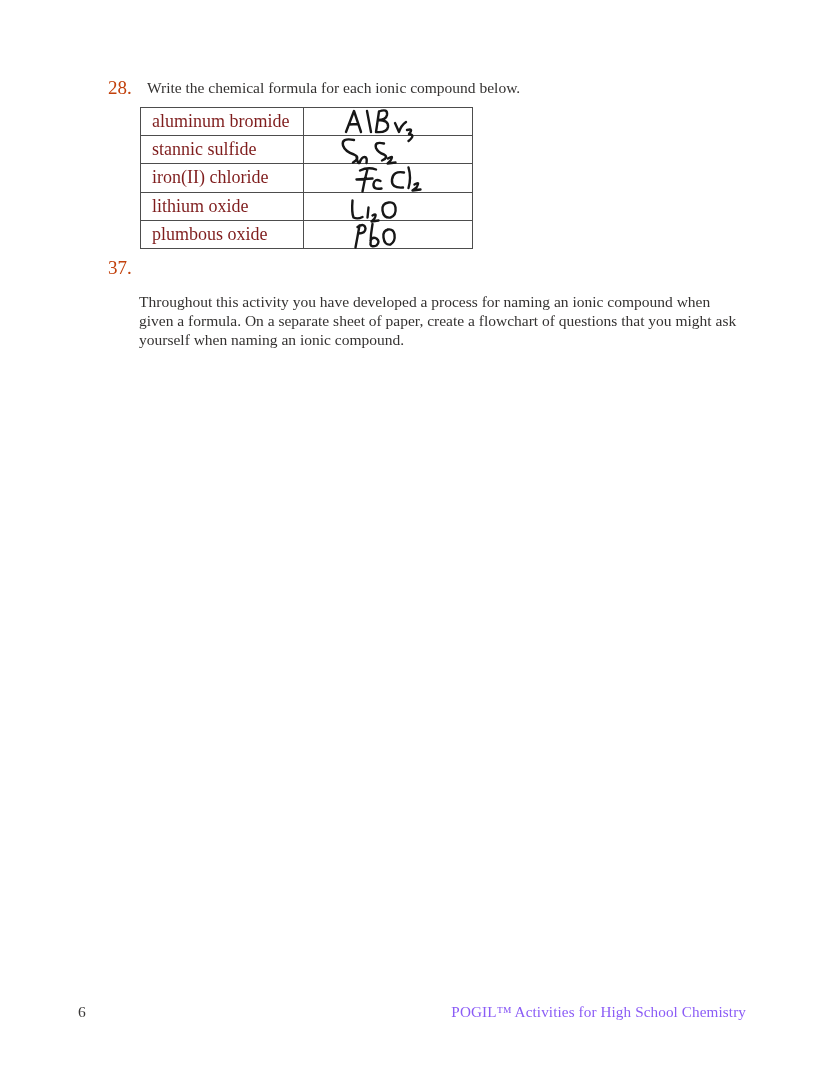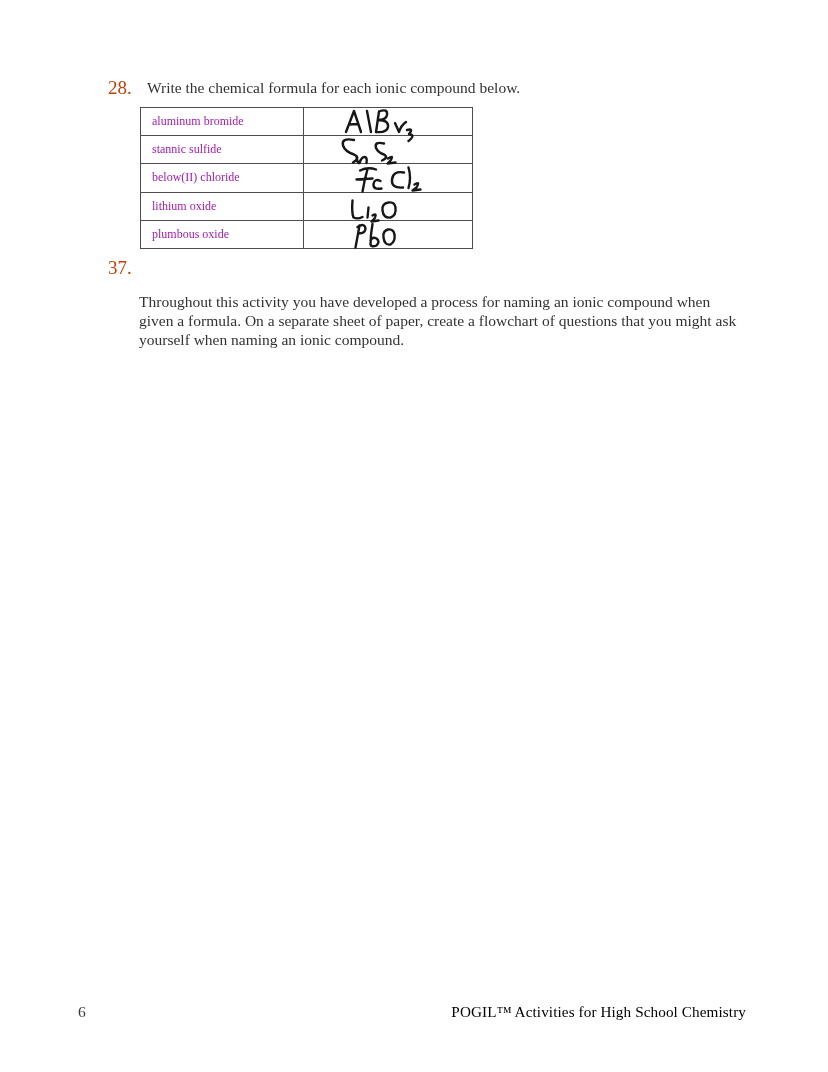--- a/index.html
+++ b/index.html
@@ -39,24 +39,24 @@
   .frow {
     display: flex;
     height: 27.2px;
     border-bottom: 1px solid #4d4d4d;
   }
   .frow:last-child { border-bottom: none; }
   .fcell-label {
     width: 151px;
     border-right: 1px solid #4d4d4d;
     padding-left: 11px;
-    font-size: 12px;
+    font-size: 18px;
     display: flex;
     align-items: center;
-    color: #a21caf;
+    color: #7f1d1d;
     white-space: nowrap;
   }
   .fcell-formula {
     flex: 1;
     position: relative;
   }
   svg.ink {
     position: absolute;
     left: 0;
     top: 0;
@@ -88,21 +88,21 @@
     top: 1003px;
     font-size: 15.5px;
     color: #3a3837;
   }
   .footer-title {
     position: absolute;
     right: 82px;
     top: 1003px;
     font-size: 15.2px;
     letter-spacing: 0.1px;
-    color: #000000;
+    color: #8b5cf6;
   }
 </style>
 </head>
 <body>
 
 <div class="page">
 
   <div class="q-num" style="left:108px; top:78px;">28.</div>
   <div class="q-text" style="left:147px; top:78px; width:560px;">Write the chemical formula for each ionic compound below.</div>
 
@@ -122,21 +122,21 @@
       <div class="fcell-label">stannic sulfide</div>
       <div class="fcell-formula">
         <svg class="ink" viewBox="0 0 179 28">
           <path d="M50,4 Q37,1.5 39,9.5 Q41,15.5 50,18.5 Q57,21.5 49,26.5 M52.5,20.5 Q53.5,28 55.5,27 Q57.5,21 60.5,21 Q63.5,21 62.5,27 M80,7.5 Q70,5 72,12 Q74,16.5 80,18.5 Q85,21.5 78,24.5 M84,22.5 Q90.5,18.5 86.5,24.5 L83.5,27.5 L91.5,26.5"></path>
         </svg>
         <span class="sr">SnS₂</span>
       </div>
     </div>
 
     <div class="frow">
-      <div class="fcell-label">below(II) chloride</div>
+      <div class="fcell-label">iron(II) chloride</div>
       <div class="fcell-formula">
         <svg class="ink" viewBox="0 0 179 28">
           <path d="M56,6.5 Q64,2.5 72,5.5 M63.5,5 Q60.5,16 58.5,27.5 M52.5,15.5 L68.5,14.5 M76.5,17 Q70.5,14 69.5,20 Q69,26 77.5,24.5 M100,8.5 Q89,6.5 88,15.5 Q87,24.5 99,23.5 M104.5,3.5 Q107.5,13.5 104.5,24 M110.5,20.5 Q116.5,16.5 112.5,23.5 L108.5,26.5 L116.5,25.5"></path>
         </svg>
         <span class="sr">FeCl₂</span>
       </div>
     </div>
 
     <div class="frow">
       <div class="fcell-label">lithium oxide</div>

